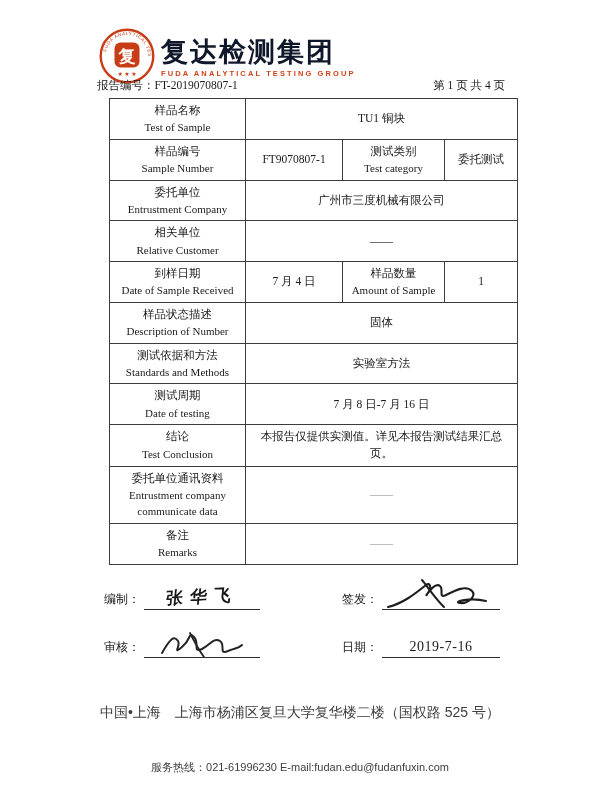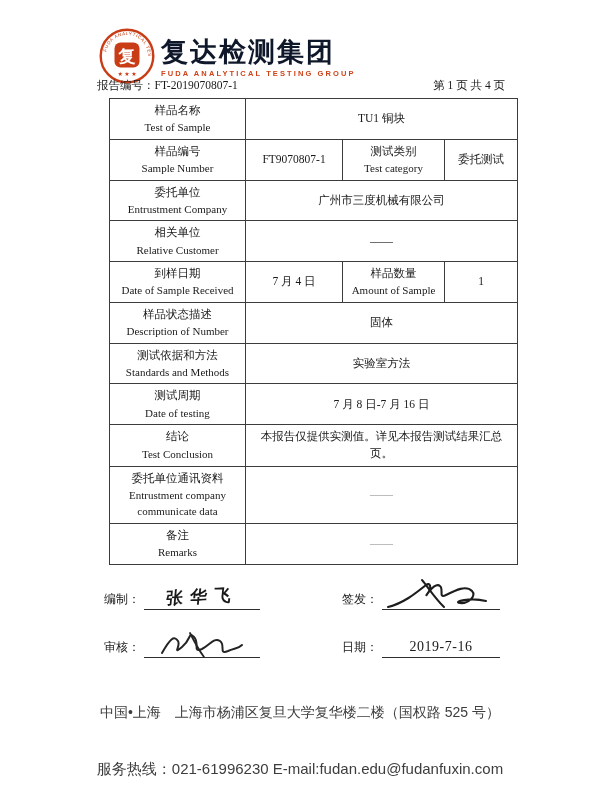--- a/index.html
+++ b/index.html
@@ -82,21 +82,21 @@
   .date-val { position: absolute; left: 0; right: 0; bottom: 2px; font-size: 14px; letter-spacing: 0.5px; }
 
   
   .footer {
     position: absolute; top: 704px; left: 0; width: 600px;
     text-align: center;
     font-family: "Liberation Sans", "DejaVu Sans", sans-serif;
     color: #3d3d3d;
   }
   .footer .line1 { font-size: 14px; margin-bottom: 7px; }
-  .footer .line2 { font-size: 15px; margin-top: 38px; }
+  .footer .line2 { font-size: 11px; margin-top: 38px; }
 </style>
 </head>
 <body>
 
 <div class="page">
 
   <div class="brand-row">
     <span>
       <svg width="58" height="58" viewBox="0 0 58 58">
         <circle cx="29" cy="29" r="26.3" fill="none" stroke="#c83d16" stroke-width="2.4"></circle>

